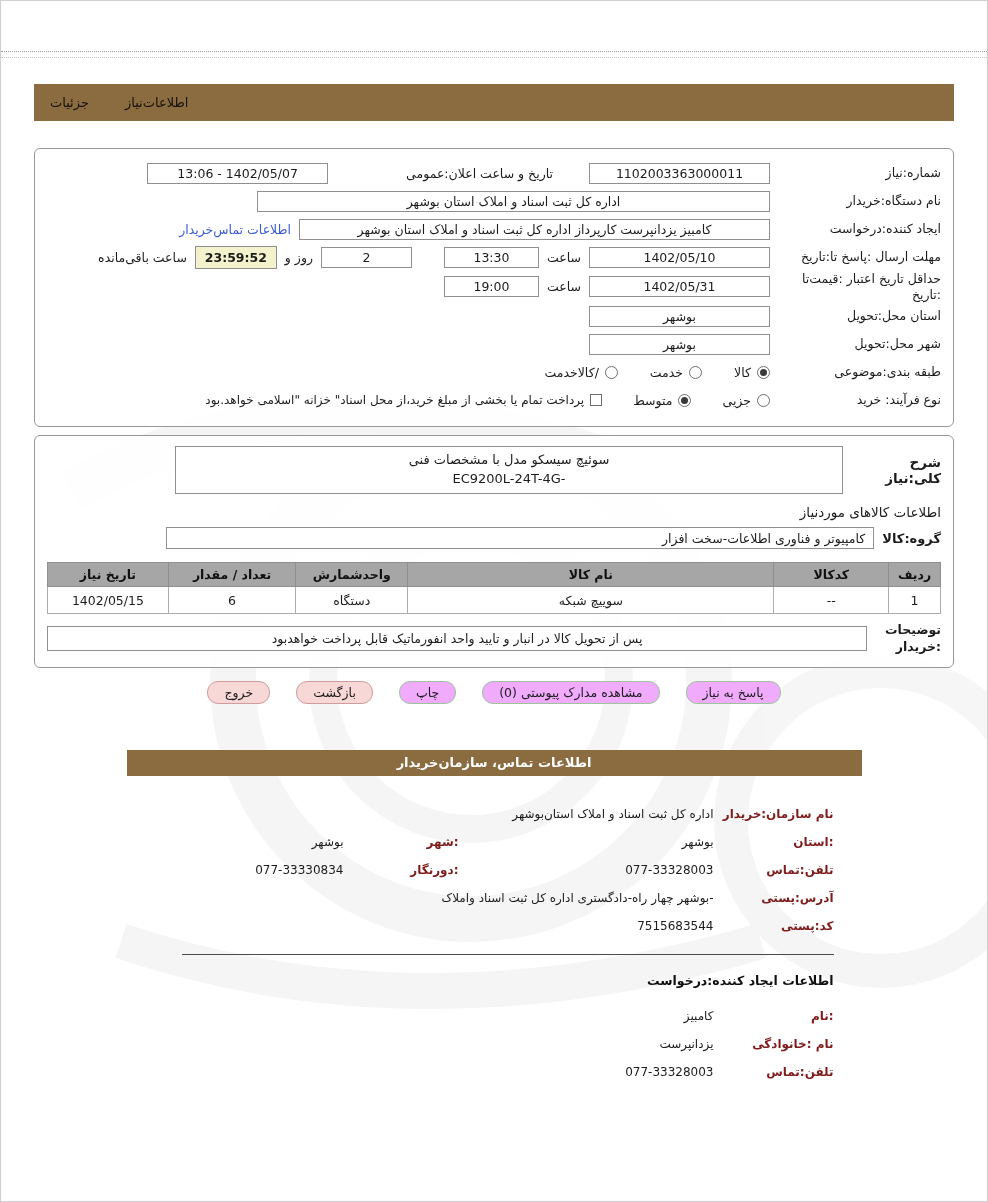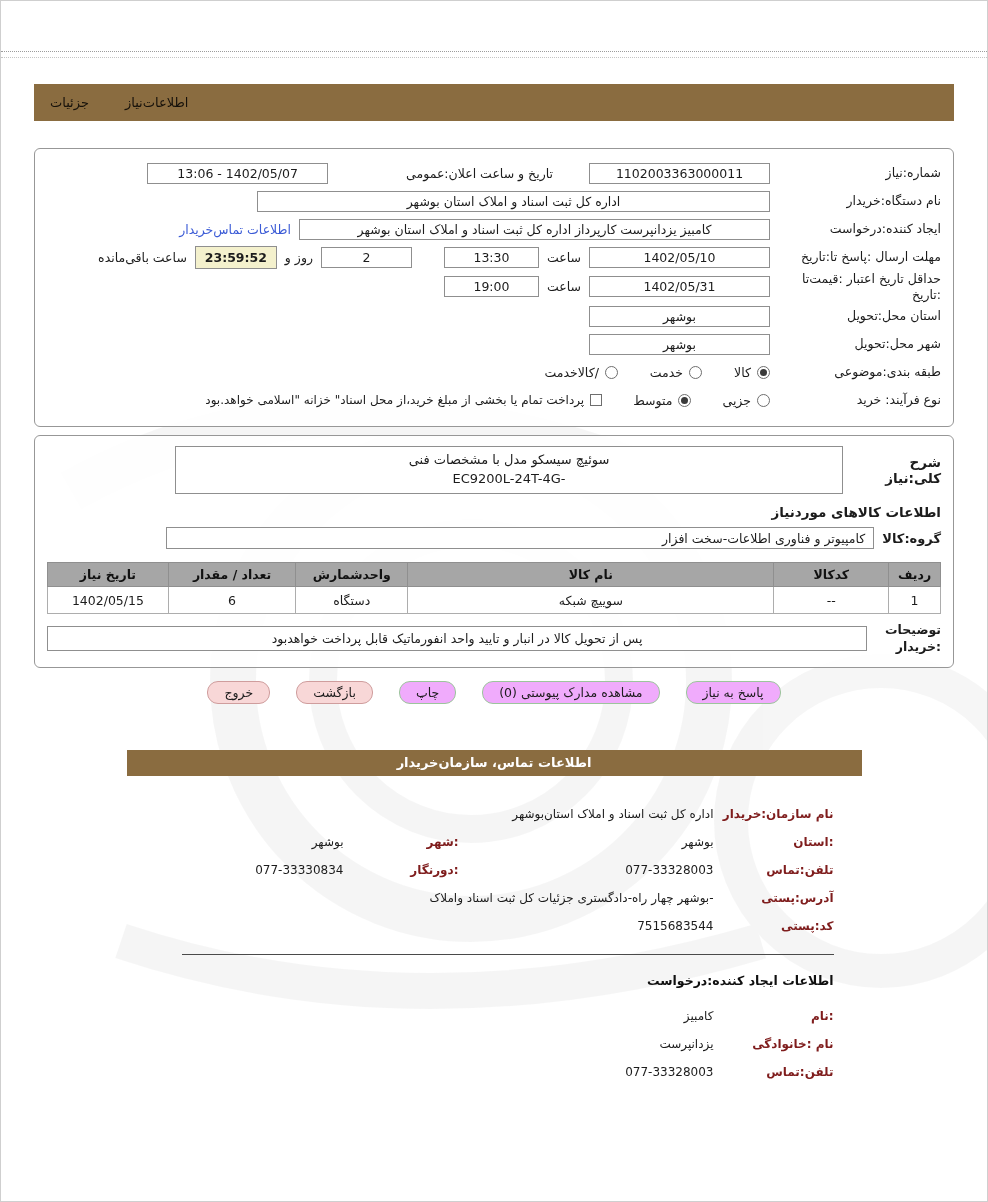--- a/index.html
+++ b/index.html
@@ -29,21 +29,21 @@
          display:inline-block;position:relative;flex:none;box-sizing:border-box;}
   .radio.sel::after{content:"";position:absolute;top:2px;left:2px;right:2px;bottom:2px;
                     background:#3a3a3a;border-radius:50%;}
   .chk{width:12px;height:12px;border:1px solid #6e6e6e;background:#fff;flex:none;box-sizing:border-box;}
   .opt{display:flex;align-items:center;gap:6px;}
   .mr24{margin-right:24px;}.mr16{margin-right:23px;}.mr70{margin-right:70px;}.mr28{margin-right:28px;}
   .bold{font-weight:bold;}
   .ndlabel{width:90px;flex:none;font-weight:bold;font-size:13.5px;}
   .descbox{width:666px;height:46px;border:1px solid #8f8f8f;background:#fff;display:flex;
            flex-direction:column;align-items:center;justify-content:center;font-size:13px;line-height:1.45;}
-  .nheading{font-weight:bold;font-size:13.5px;margin:10px 0 4px;}
+  .nheading{font-weight:normal;font-size:13.5px;margin:10px 0 4px;}
   .grpbox{height:22px;border:1px solid #8f8f8f;background:#fff;display:flex;align-items:center;
           justify-content:flex-start;padding:0 8px;font-size:12.5px;width:708px;box-sizing:border-box;flex:none;}
   table.goods{border-collapse:collapse;width:100%;margin-top:10px;}
   table.goods th{background:#a6a6a6;border:1px solid #8f8f8f;font-size:12.5px;font-weight:bold;
                  height:23px;padding:0 4px;color:#111;}
   table.goods td{background:#fff;border:1px solid #adadad;font-size:12.5px;height:26px;
                  text-align:center;padding:0 4px;}
   .noteslabel{width:66px;flex:none;font-weight:bold;font-size:12.5px;line-height:1.3;}
   .notesbox{flex:1;height:25px;}
   .btnrow{display:flex;justify-content:center;gap:26px;margin-top:13px;}
@@ -257,21 +257,21 @@
 
       <div class="crow">
         <div class="clabel">تلفن:تماس</div>
         <div class="cval ltr" style="text-align:right">077-33328003</div>
         <div class="clabel">:دورنگار</div>
         <div class="cval ltr" style="text-align:right">077-33330834</div>
       </div>
 
       <div class="crow">
         <div class="clabel">آدرس:پستی</div>
-        <div class="cval span-rest">-بوشهر چهار راه-دادگستری جزئیات کل ثبت اسناد واملاک</div>
+        <div class="cval span-rest">-بوشهر چهار راه-دادگستری اداره کل ثبت اسناد واملاک</div>
       </div>
 
       <div class="crow">
         <div class="clabel">کد:پستی</div>
         <div class="cval ltr span-rest" style="text-align:right">7515683544</div>
       </div>
 
       <div class="divider"></div>
 
       <div class="cheader">اطلاعات ایجاد کننده:درخواست</div>

